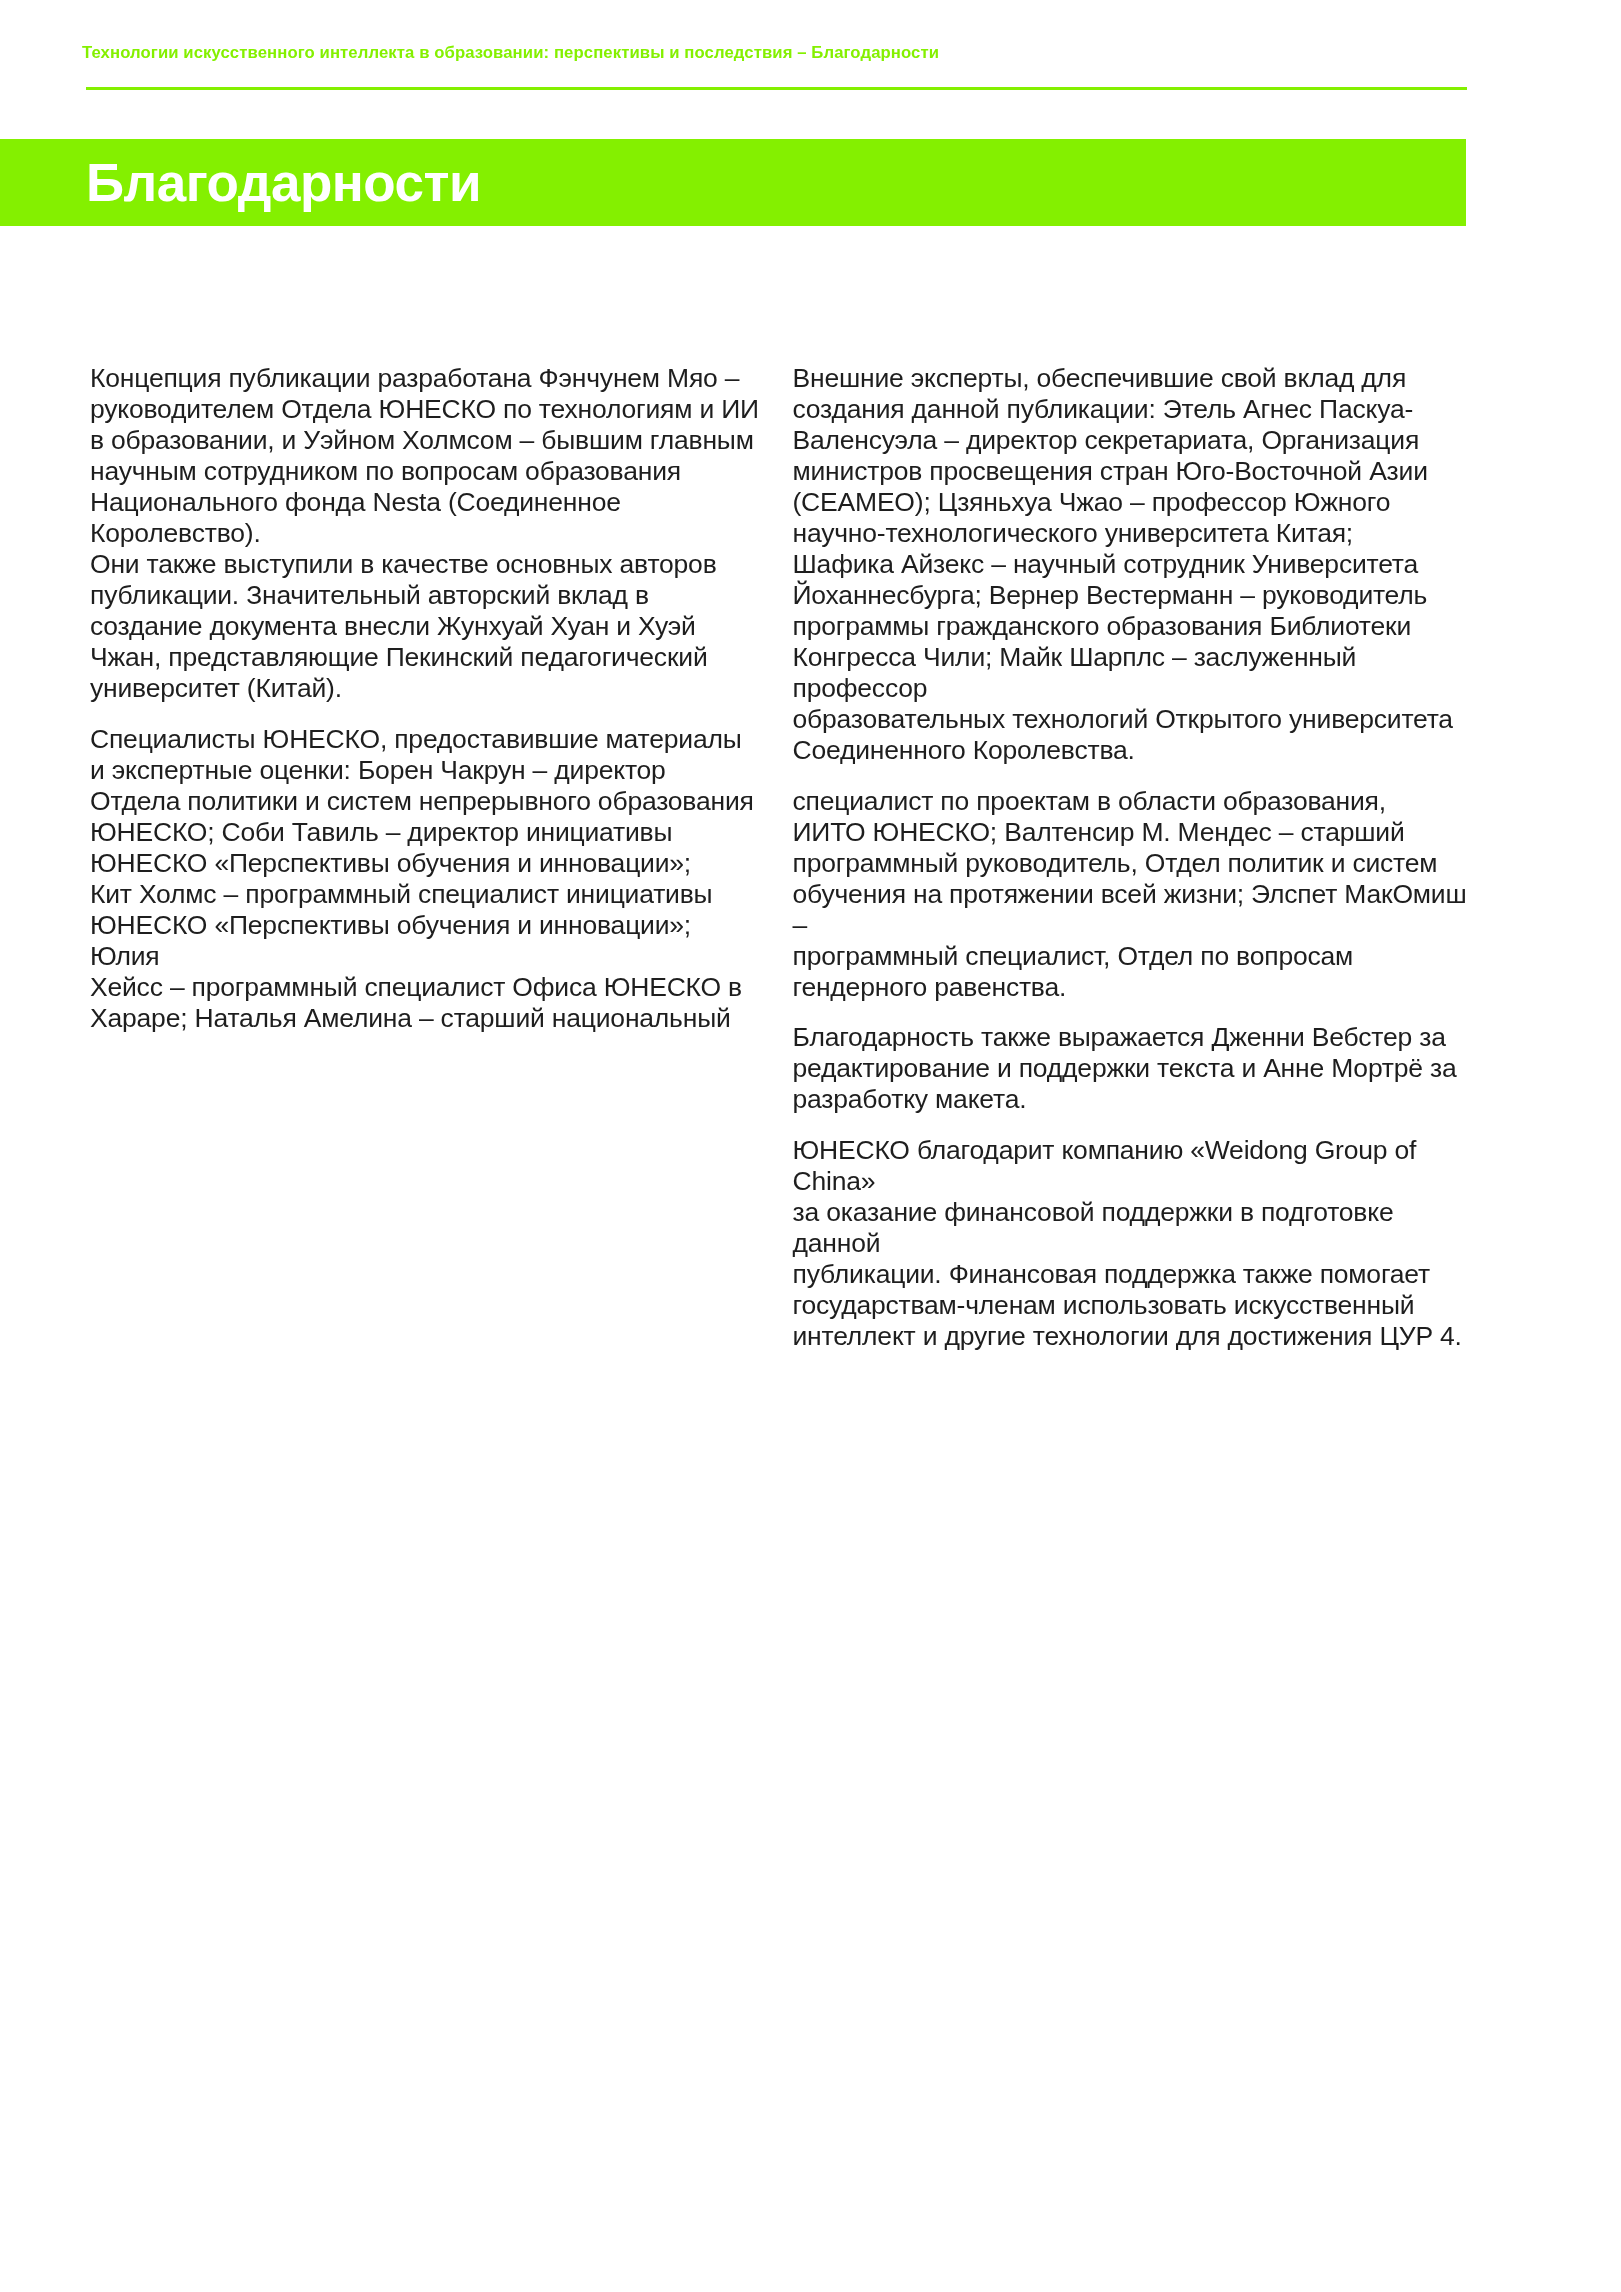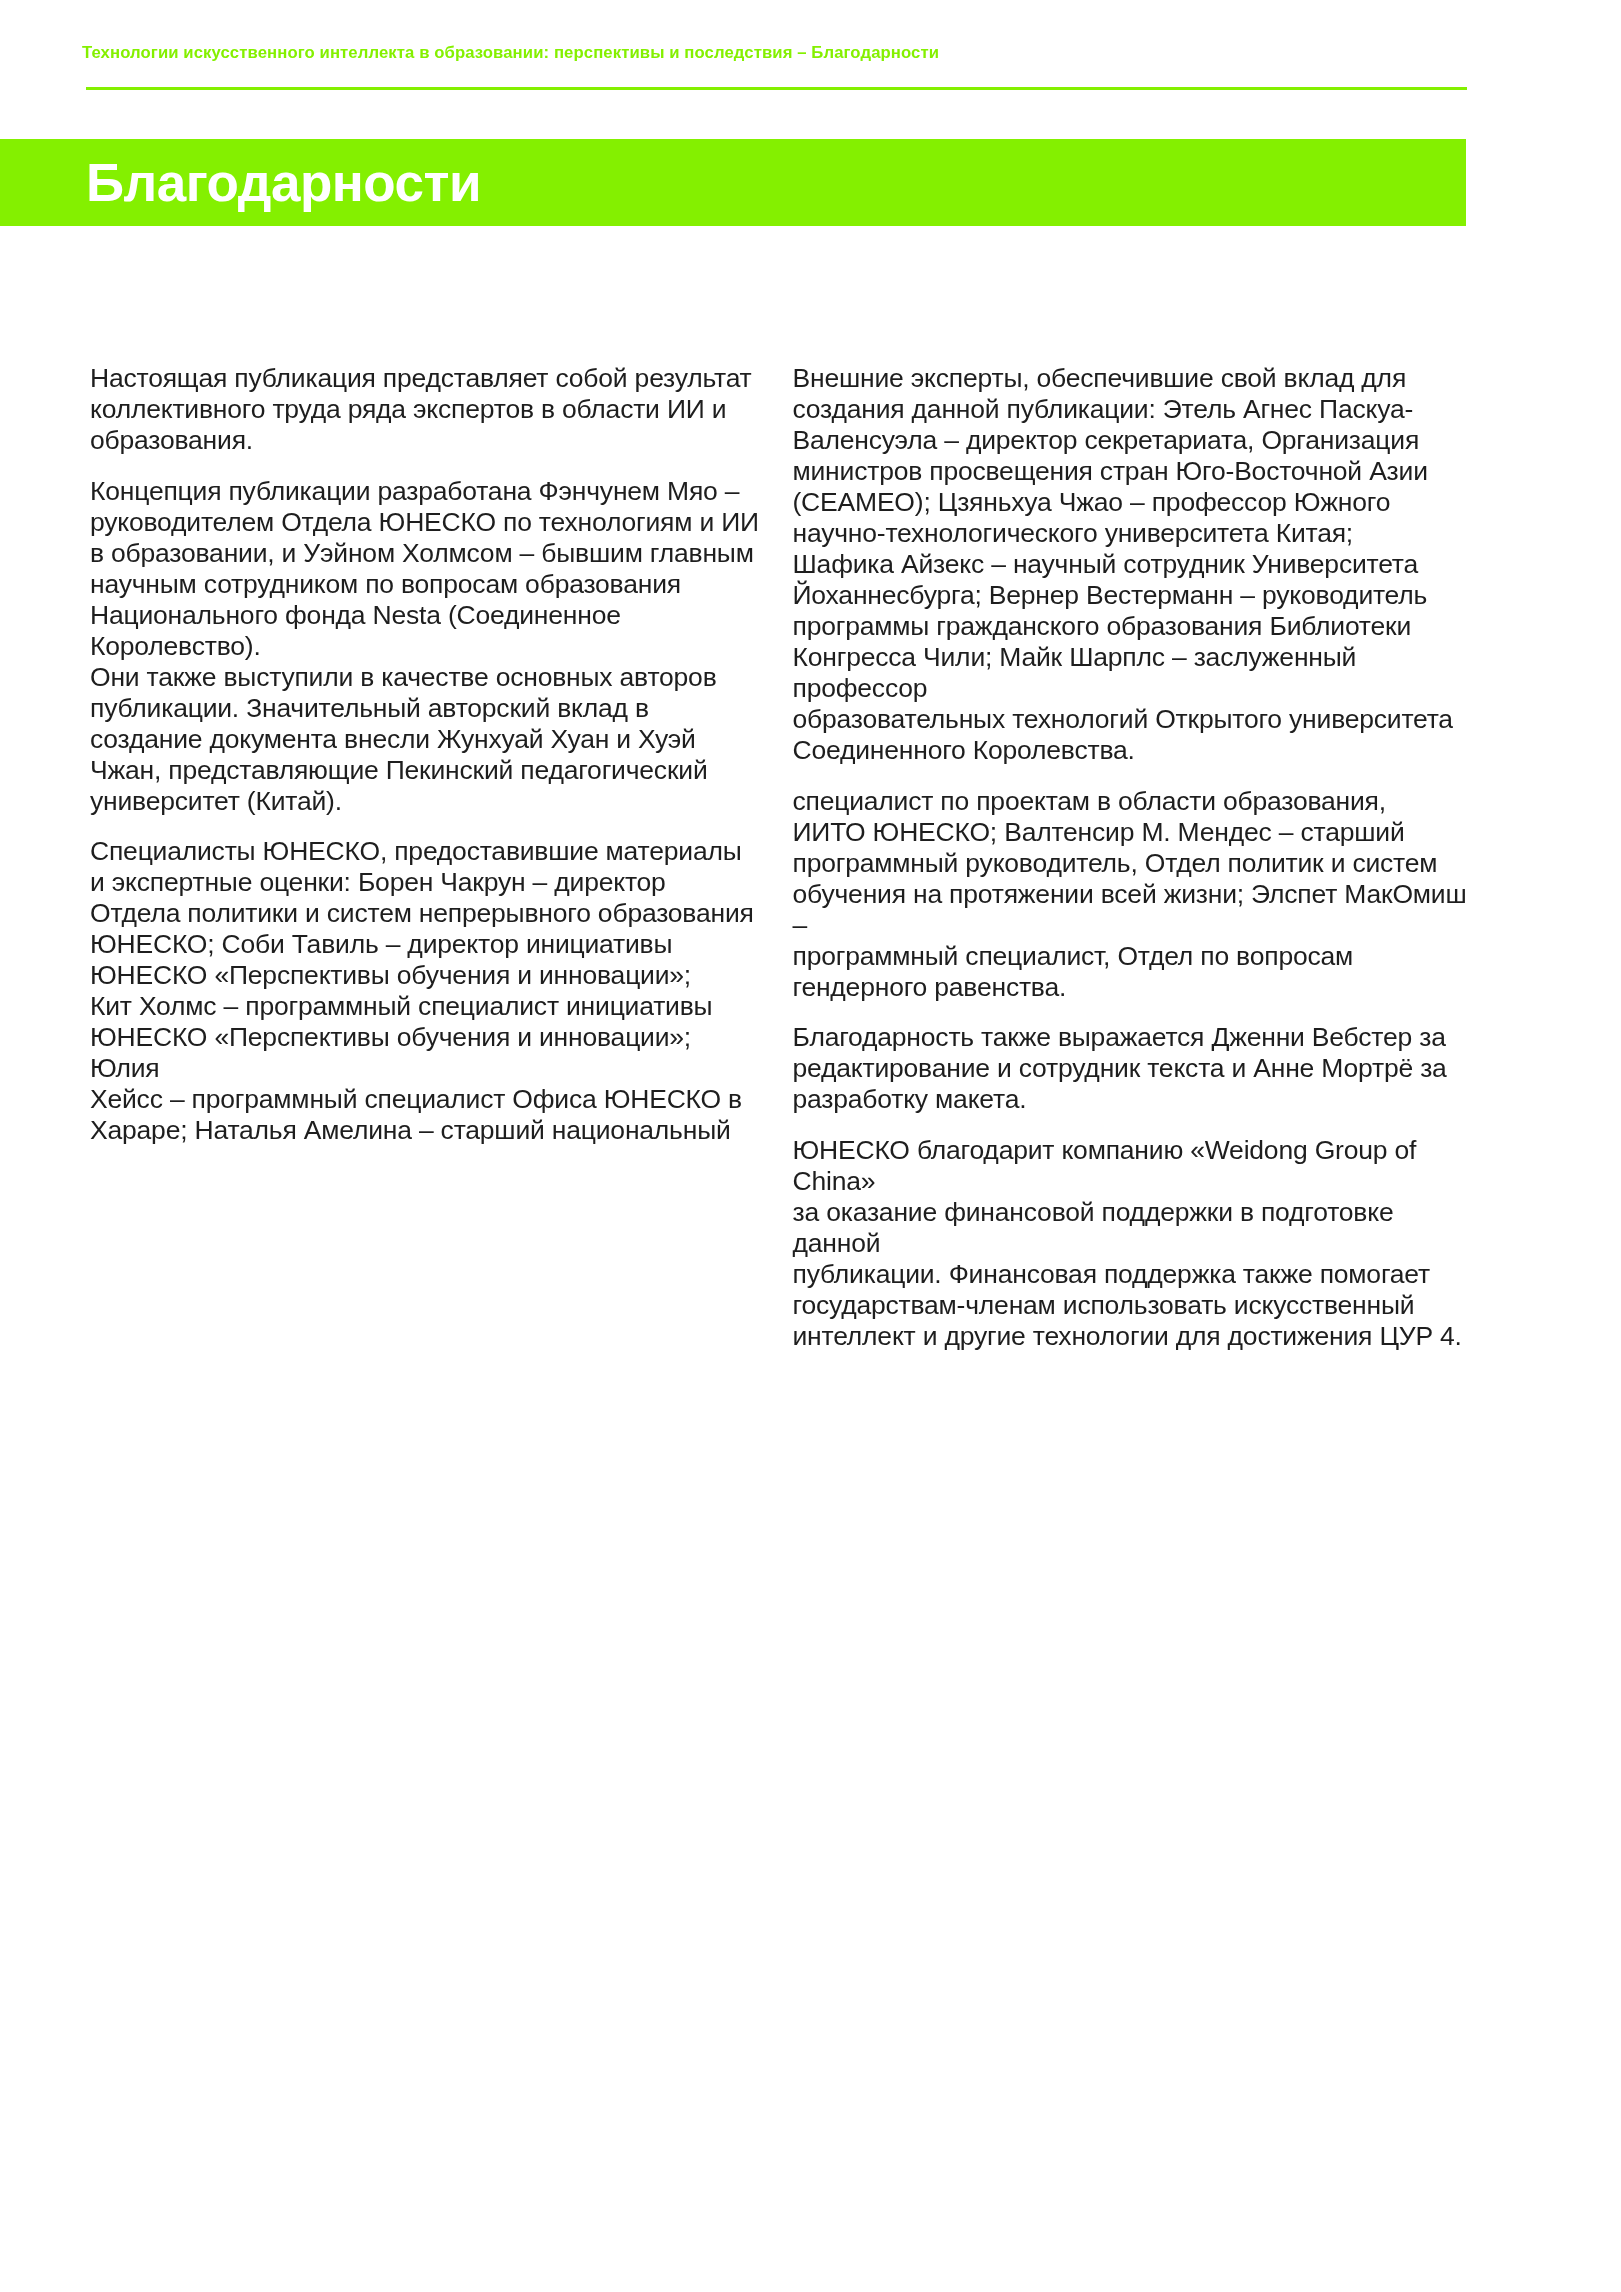--- a/index.html
+++ b/index.html
@@ -81,23 +81,20 @@
 
   <div class="header-rule"></div>
 
   <div class="title-banner">
     <h1>Благодарности</h1>
   </div>
 
   <main class="columns">
 
     <section class="col">
-      <p>Настоящая публикация представляет собой результат
-коллективного труда ряда экспертов в области ИИ и
-образования.</p>
       <p>Концепция публикации разработана Фэнчунем Мяо –
 руководителем Отдела ЮНЕСКО по технологиям и ИИ
 в образовании, и Уэйном Холмсом – бывшим главным
 научным сотрудником по вопросам образования
 Национального фонда Nesta (Соединенное Королевство).
 Они также выступили в качестве основных авторов
 публикации. Значительный авторский вклад в
 создание документа внесли Жунхуай Хуан и Хуэй
 Чжан, представляющие Пекинский педагогический
 университет (Китай).</p>
@@ -125,21 +122,21 @@
 Конгресса Чили; Майк Шарплс – заслуженный профессор
 образовательных технологий Открытого университета
 Соединенного Королевства.</p>
       <p>специалист по проектам в области образования,
 ИИТО ЮНЕСКО; Валтенсир М. Мендес – старший
 программный руководитель, Отдел политик и систем
 обучения на протяжении всей жизни; Элспет МакОмиш –
 программный специалист, Отдел по вопросам
 гендерного равенства.</p>
       <p>Благодарность также выражается Дженни Вебстер за
-редактирование и сотрудник текста и Анне Мортрё за
+редактирование и поддержки текста и Анне Мортрё за
 разработку макета.</p>
       <p>ЮНЕСКО благодарит компанию «Weidong Group of China»
 за оказание финансовой поддержки в подготовке данной
 публикации. Финансовая поддержка также помогает
 государствам-членам использовать искусственный
 интеллект и другие технологии для достижения ЦУР 4.</p>
     </section>
 
   </main>
 </div>

